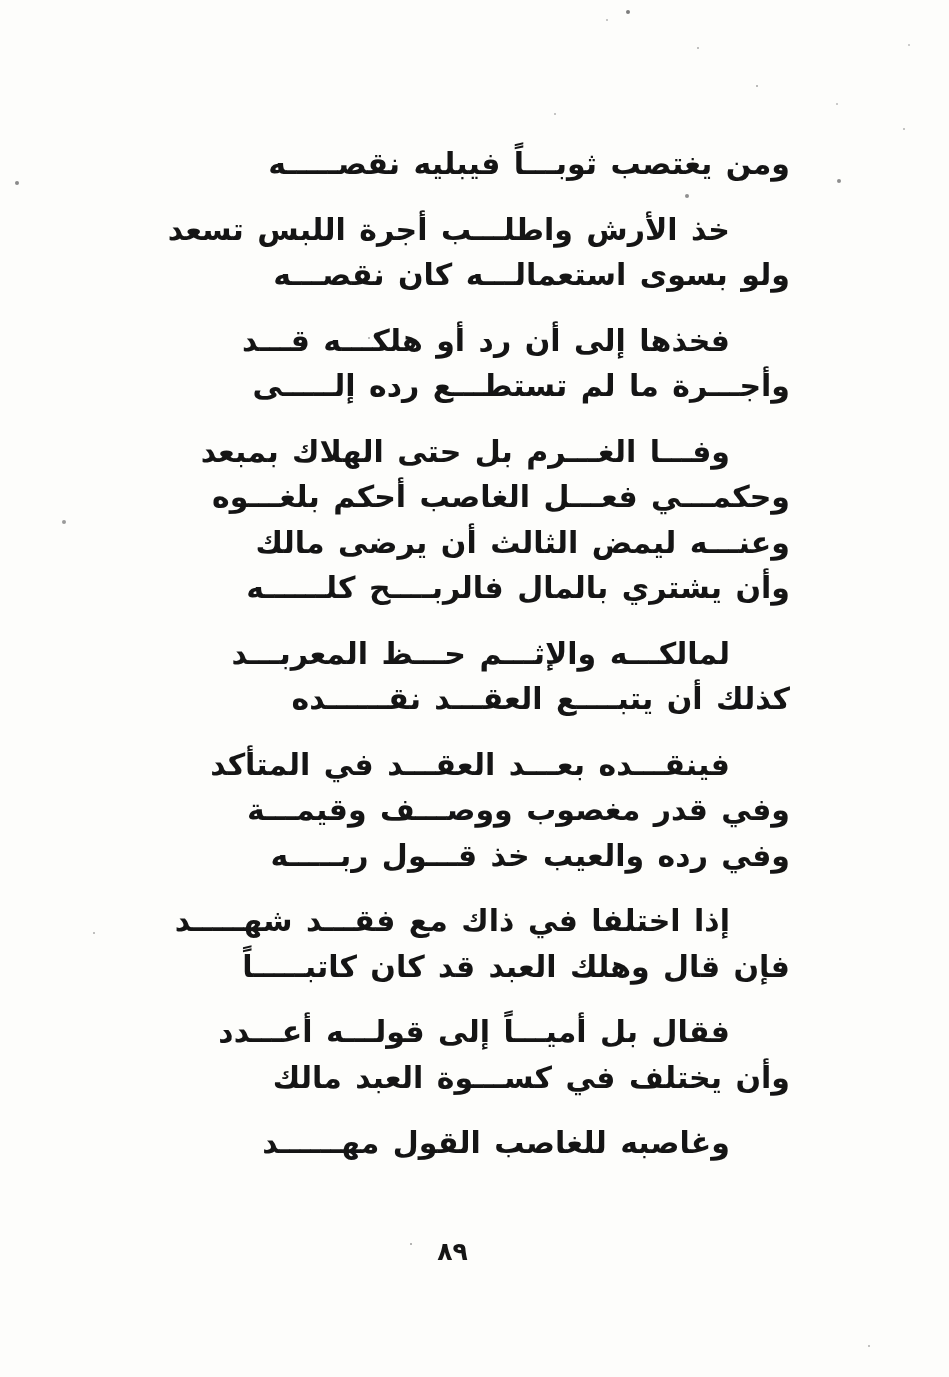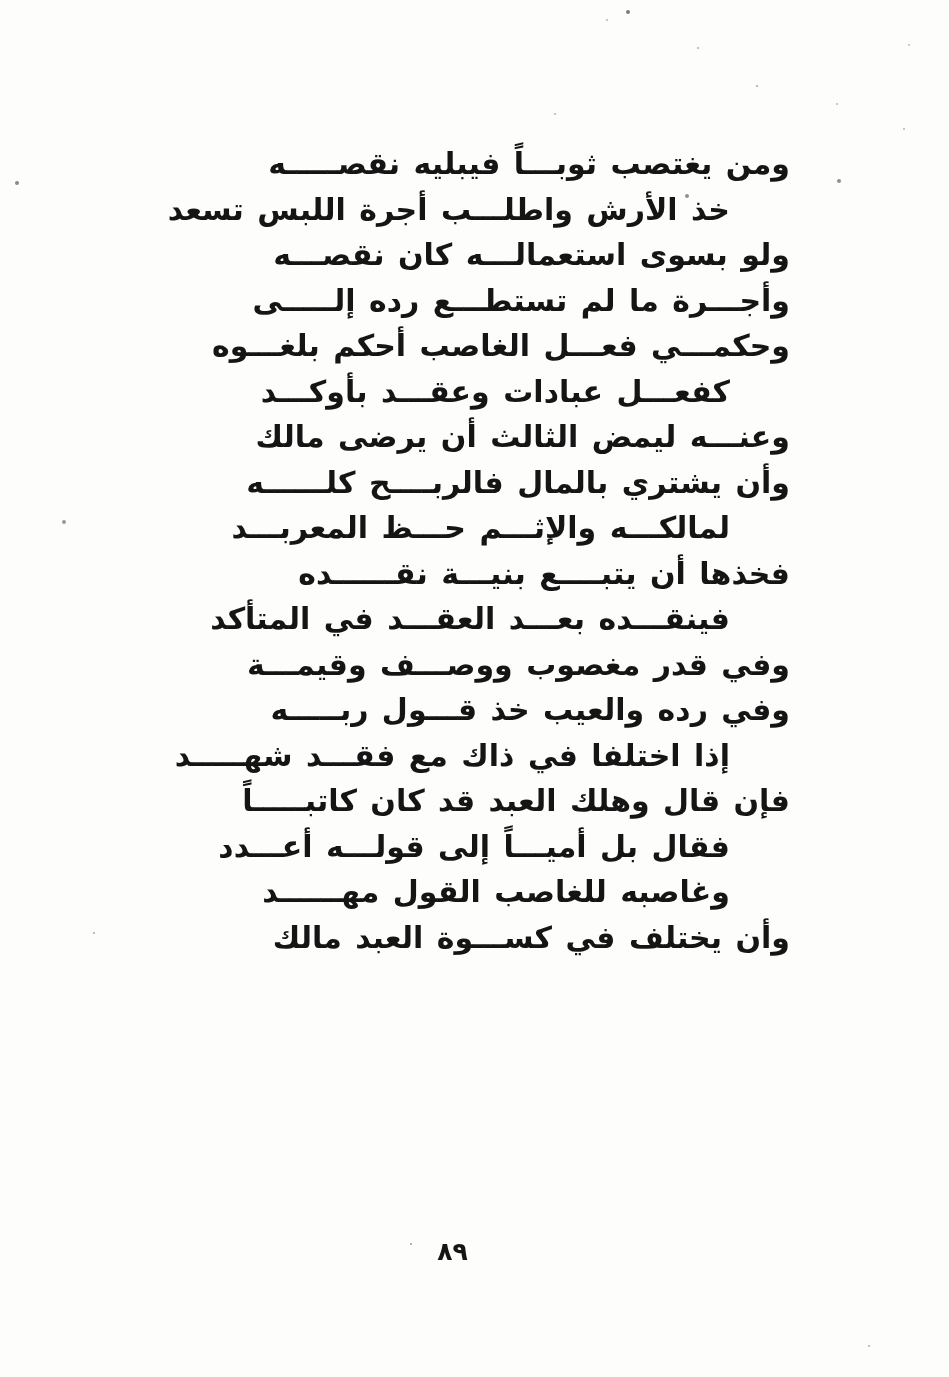--- a/index.html
+++ b/index.html
@@ -60,21 +60,21 @@
   .line {
     height: 45.5px;
     line-height: 45.5px;
     font-size: 30px;
     font-weight: 700;
     text-align: right;
     white-space: nowrap;
     word-spacing: 3px;
   }
   .line.sadr  { padding-right: 159px; }  
-  .line.ajuz  { padding-right: 219px; }  
+  .line.ajuz  { padding-right: 219px; margin-top: 20px; }  
   .page-number {
     position: absolute;
     top: 1237px;
     left: 0;
     width: 949px;
     text-align: center;
     transform: translateX(-22px);
     font-size: 25px;
     font-weight: 700;
     direction: rtl;
@@ -83,30 +83,31 @@
 </style>
 </head>
 <body style="--paper: #fdfdfb; --ink: #151515;">
 
 <div class="page">
   <div class="speckles"></div>
   <div class="poem" id="poem">
       <div class="line sadr">ومن يغتصب ثوبـــاً فيبليه نقصـــــه</div>
       <div class="line ajuz">خذ الأرش واطلـــب أجرة اللبس تسعد</div>
       <div class="line sadr">ولو بسوى استعمالـــه كان نقصـــه</div>
+      <div class="line ajuz">فخذها إلى أن رد أو هلكـــه قـــد</div>
       <div class="line sadr">وأجـــرة ما لم تستطـــع رده إلـــــى</div>
+      <div class="line ajuz">وفـــا الغـــرم بل حتى الهلاك بمبعد</div>
       <div class="line sadr">وحكمـــي فعـــل الغاصب أحكم بلغـــوه</div>
-      <div class="line ajuz">كفعـــل عبادات وعقـــد بأوكـــد</div>
       <div class="line sadr">وعنـــه ليمض الثالث أن يرضى مالك</div>
       <div class="line sadr">وأن يشتري بالمال فالربــــح كلــــــه</div>
       <div class="line ajuz">لمالكـــه والإثـــم حـــظ المعربـــد</div>
-      <div class="line sadr">فخذها أن يتبــــع بنيـــة نقــــــده</div>
+      <div class="line sadr">كذلك أن يتبــــع العقـــد نقــــــده</div>
       <div class="line ajuz">فينقـــده بعـــد العقـــد في المتأكد</div>
       <div class="line sadr">وفي قدر مغصوب ووصـــف وقيمـــة</div>
       <div class="line sadr">وفي رده والعيب خذ قـــول ربـــــه</div>
       <div class="line ajuz">إذا اختلفا في ذاك مع فقـــد شهـــــد</div>
       <div class="line sadr">فإن قال وهلك العبد قد كان كاتبـــــاً</div>
       <div class="line ajuz">فقال بل أميـــاً إلى قولـــه أعـــدد</div>
+      <div class="line sadr">وأن يختلف في كســـوة العبد مالك</div>
       <div class="line ajuz">وغاصبه للغاصب القول مهــــــد</div>
-      <div class="line sadr">وأن يختلف في كســـوة العبد مالك</div>
     </div>
   <div class="page-number">٨٩</div>
 </div>
 
 </body></html>

